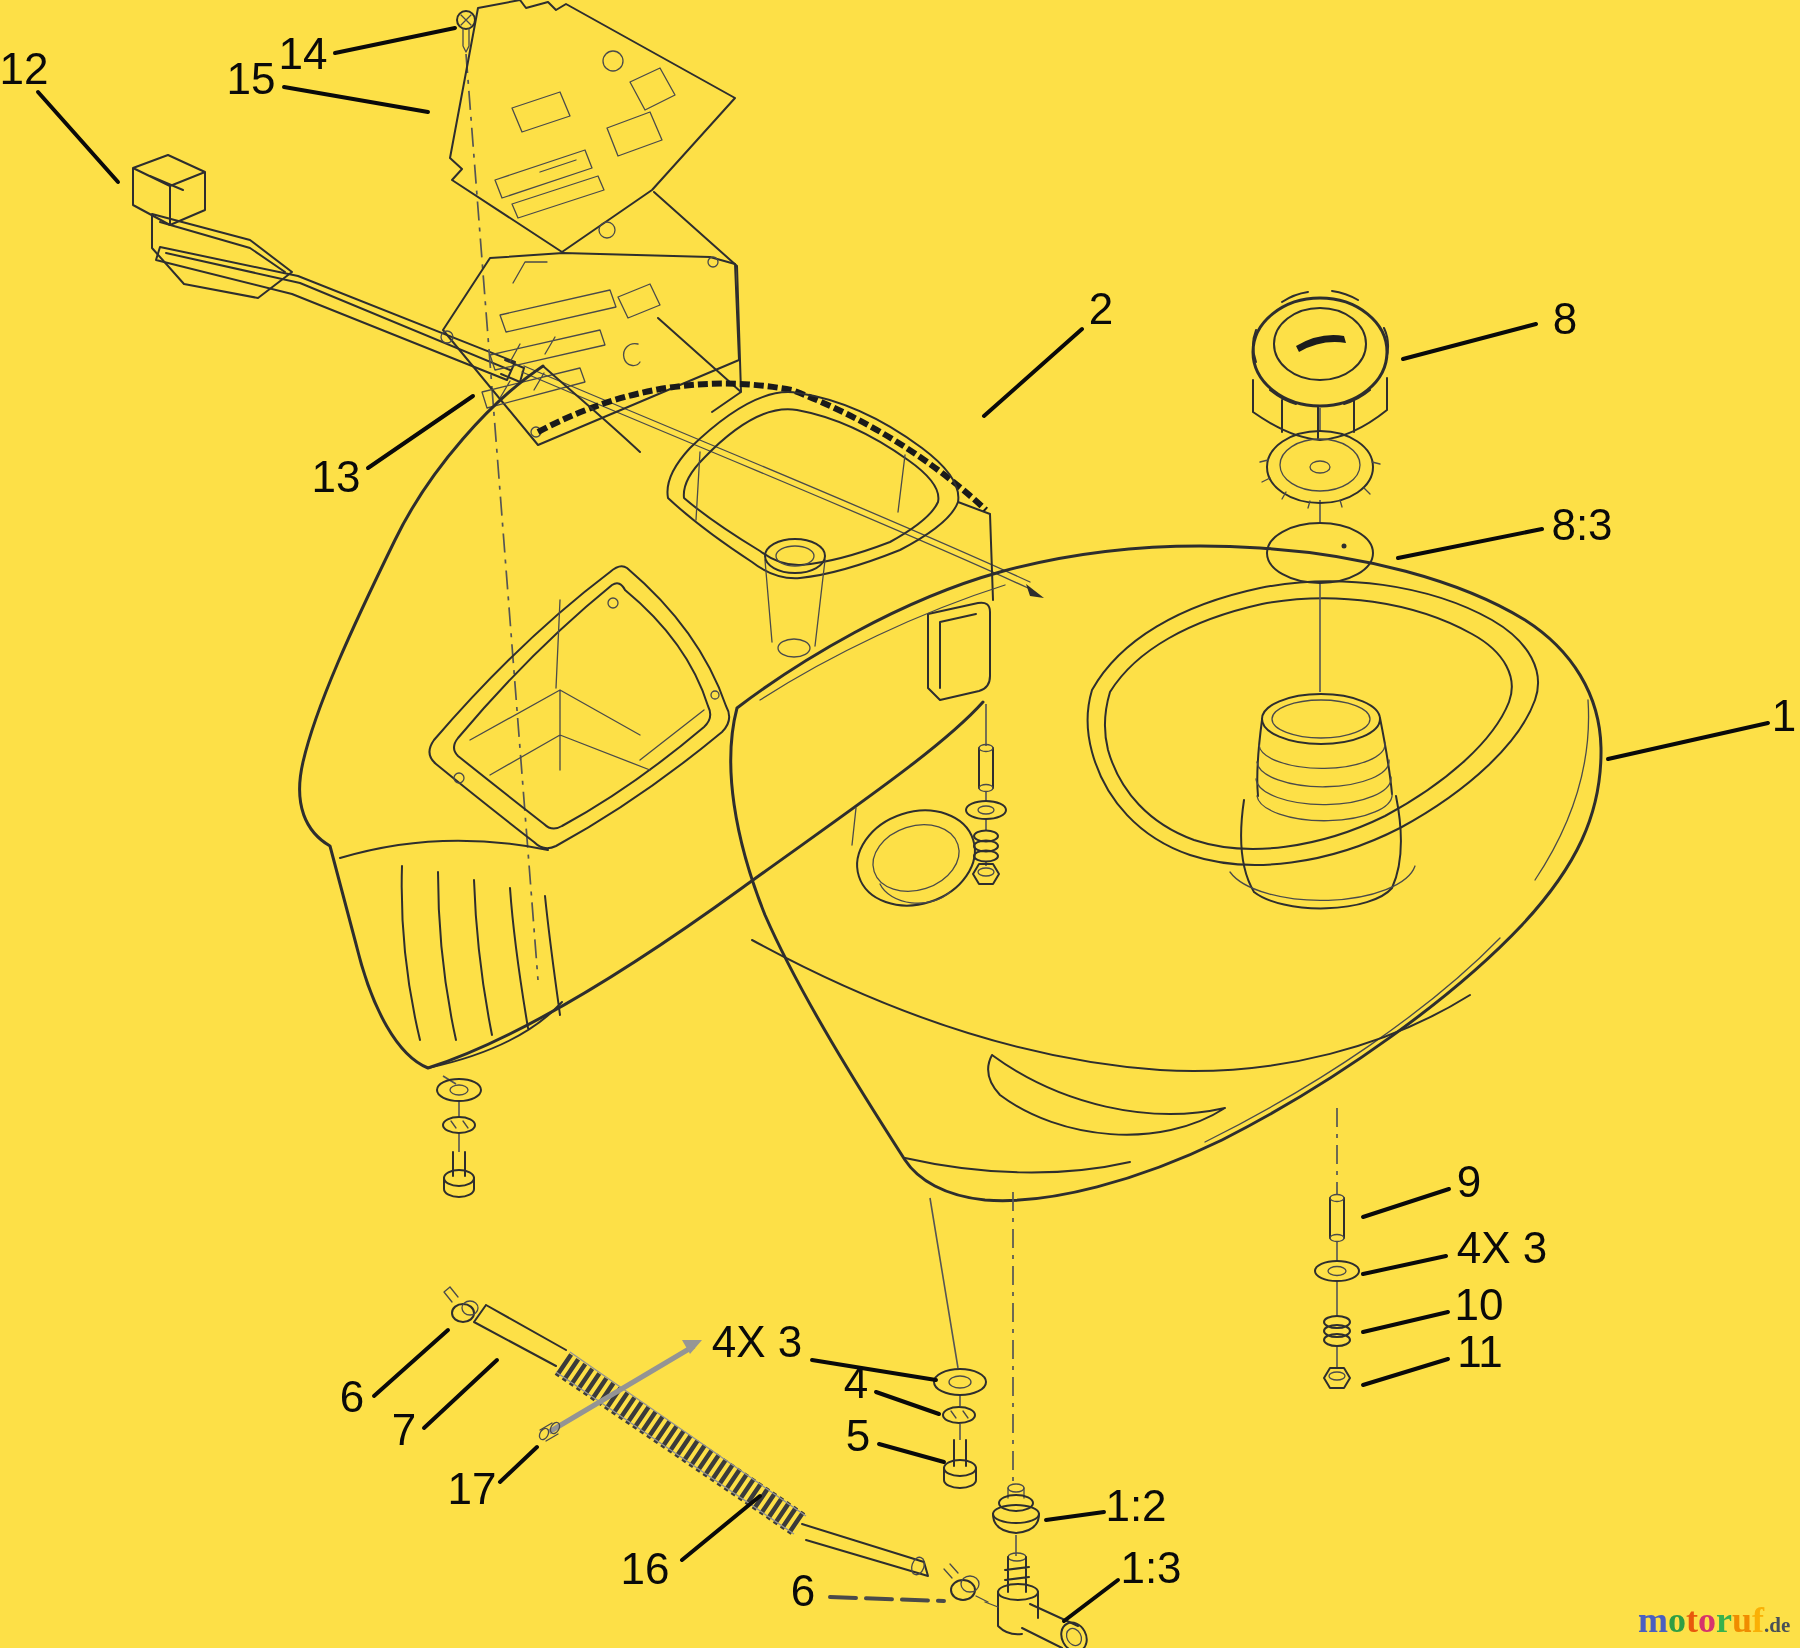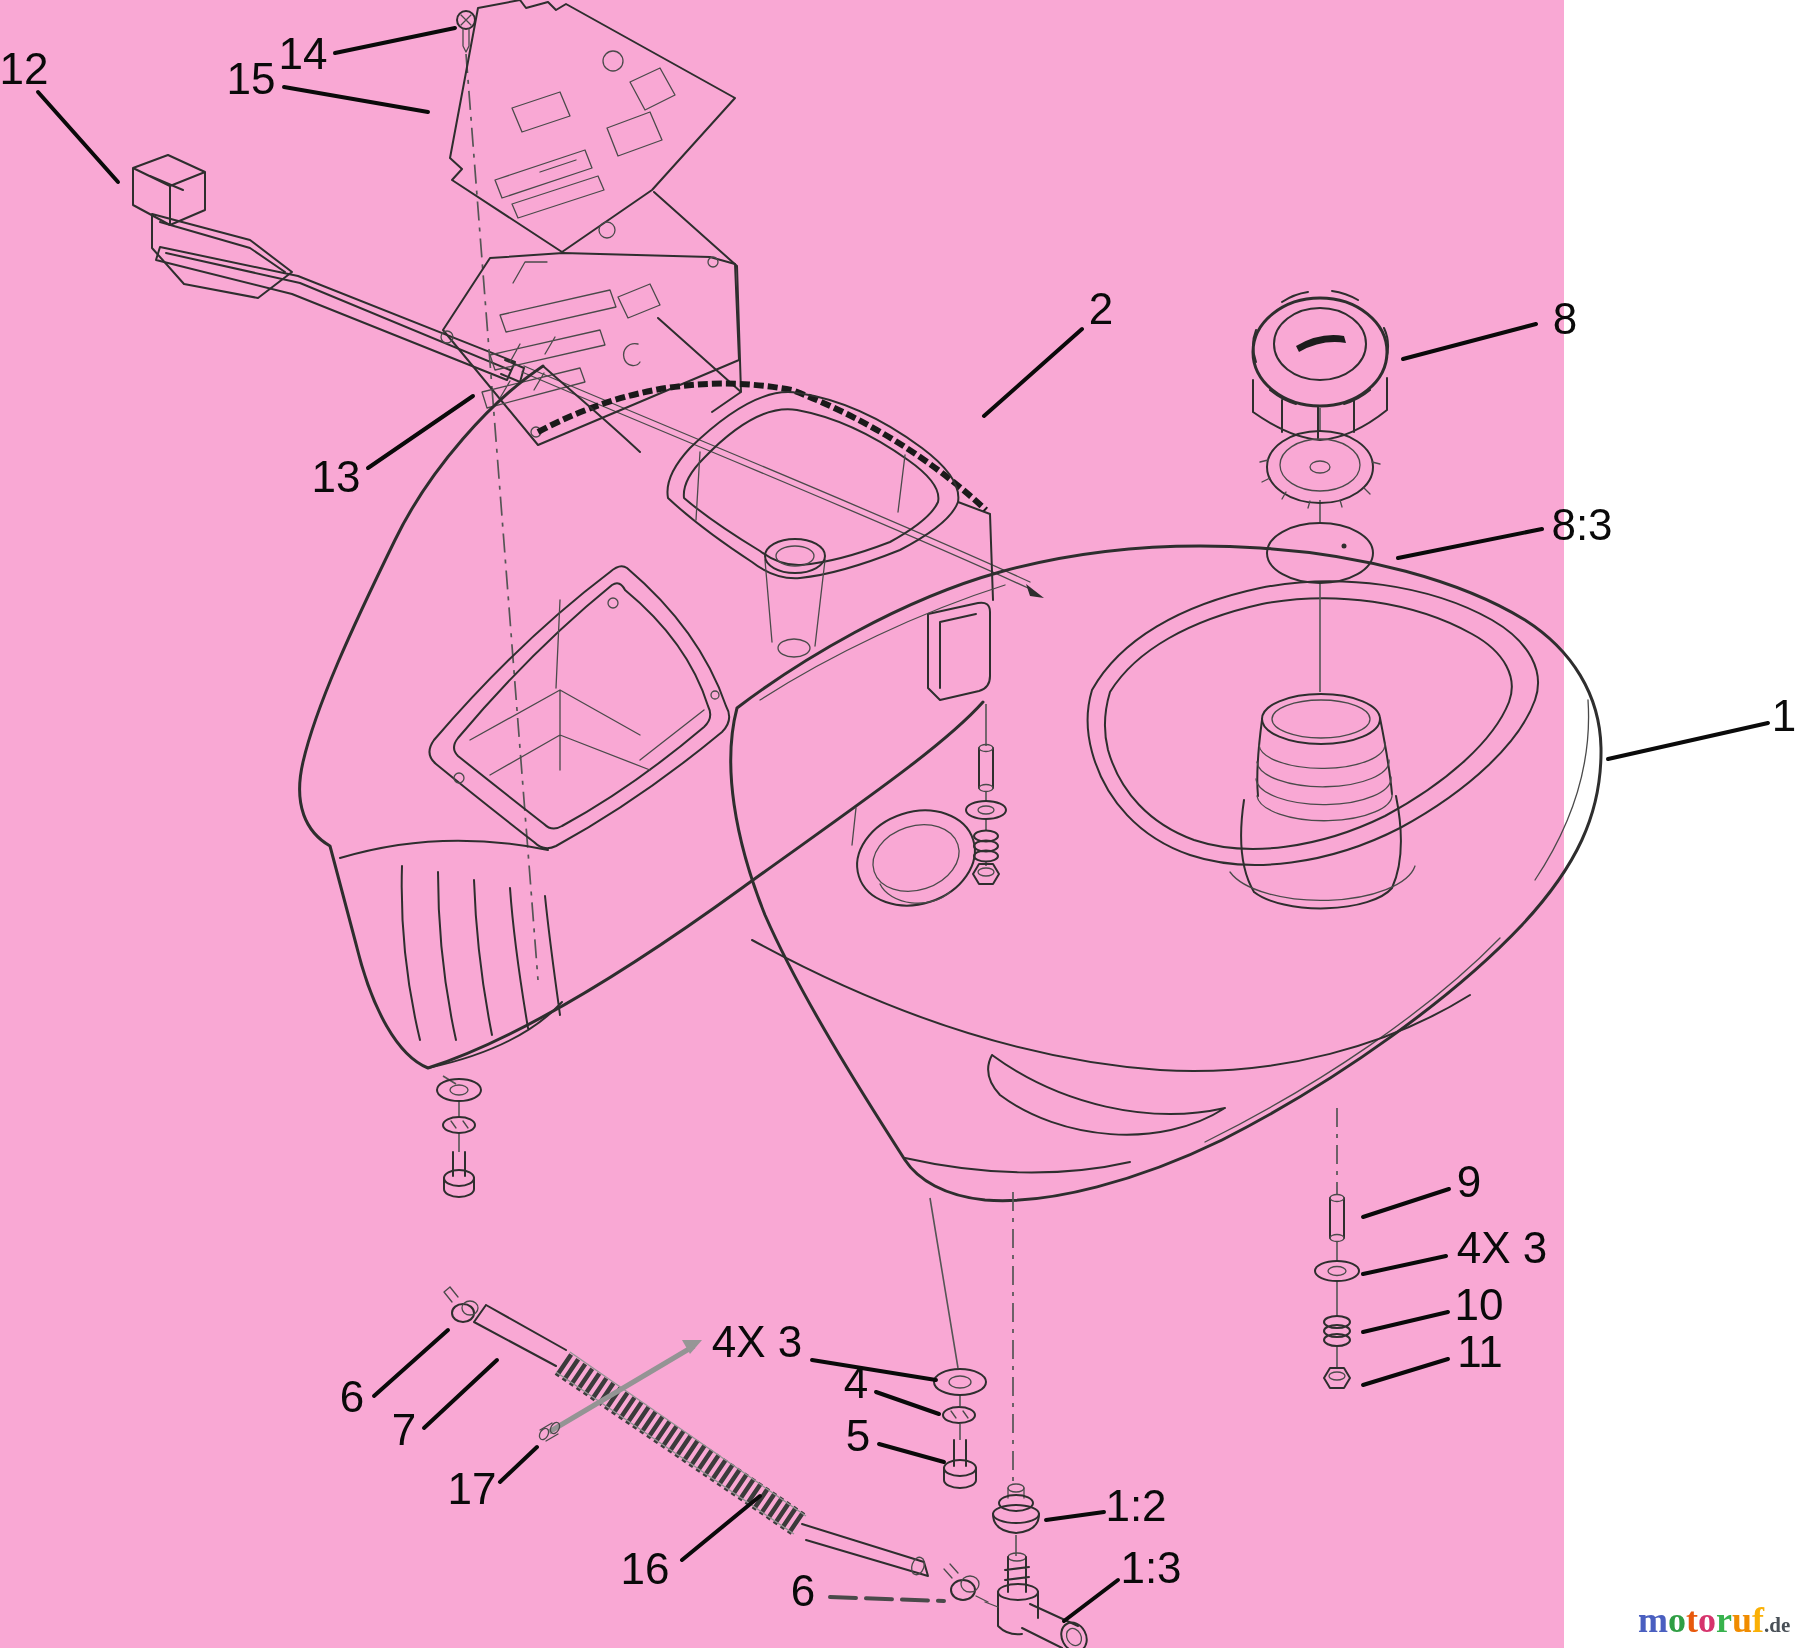--- a/index.html
+++ b/index.html
@@ -1,16 +1,16 @@
 <!DOCTYPE html>
 <html><head>
 <meta charset="utf-8">
 <style>
   html,body{margin:0;padding:0;background:#ffffff;width:1800px;height:1648px;overflow:hidden}
-  .stage{position:relative;width:1564px;height:1648px;background:#f9a8d4}
+  .stage{position:relative;width:1800px;height:1648px;background:#fde047}
   svg{position:absolute;left:0;top:0}
   .art{stroke:#2e2e2e;fill:none;stroke-width:2;stroke-linecap:round;stroke-linejoin:round}
   .thin{stroke-width:1.3;stroke:#4a4a4a}
   .thick{stroke-width:3}
   .band{stroke:#1a1a1a;stroke-width:6;stroke-dasharray:10 4;fill:none}
   .dashline{stroke:#555;stroke-width:1.7;stroke-dasharray:19 7 4 7;fill:none}
   .axis{stroke:#555;stroke-width:1.6;fill:none}
   .coil{stroke:#3b3b3b;stroke-width:26;stroke-dasharray:4.5 4;fill:none}
   .grey{stroke:#949494;fill:none}
   .callout{font-family:"Liberation Sans",sans-serif;font-size:44px;fill:#0a0a0a}

